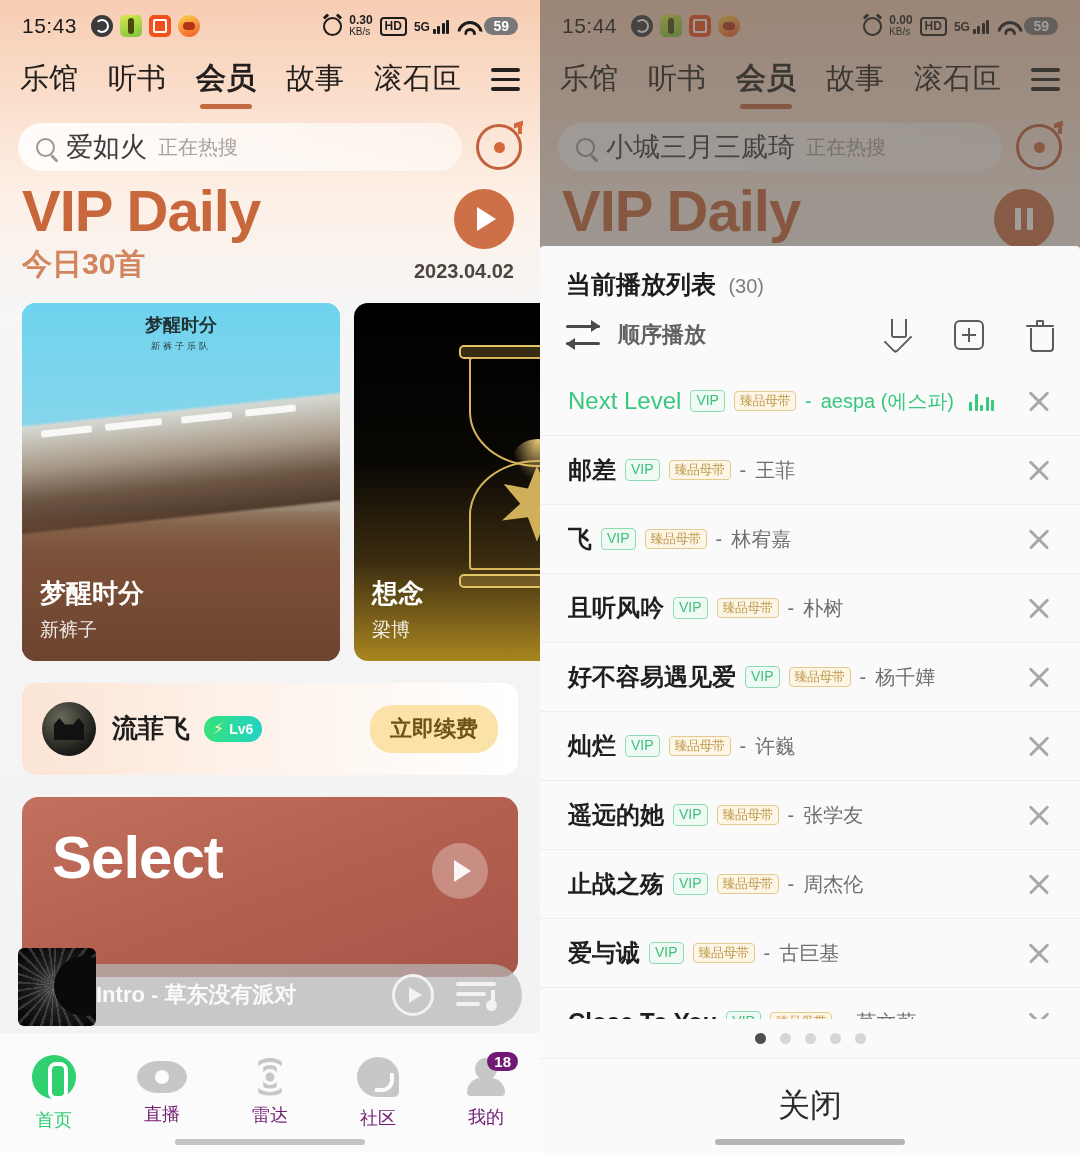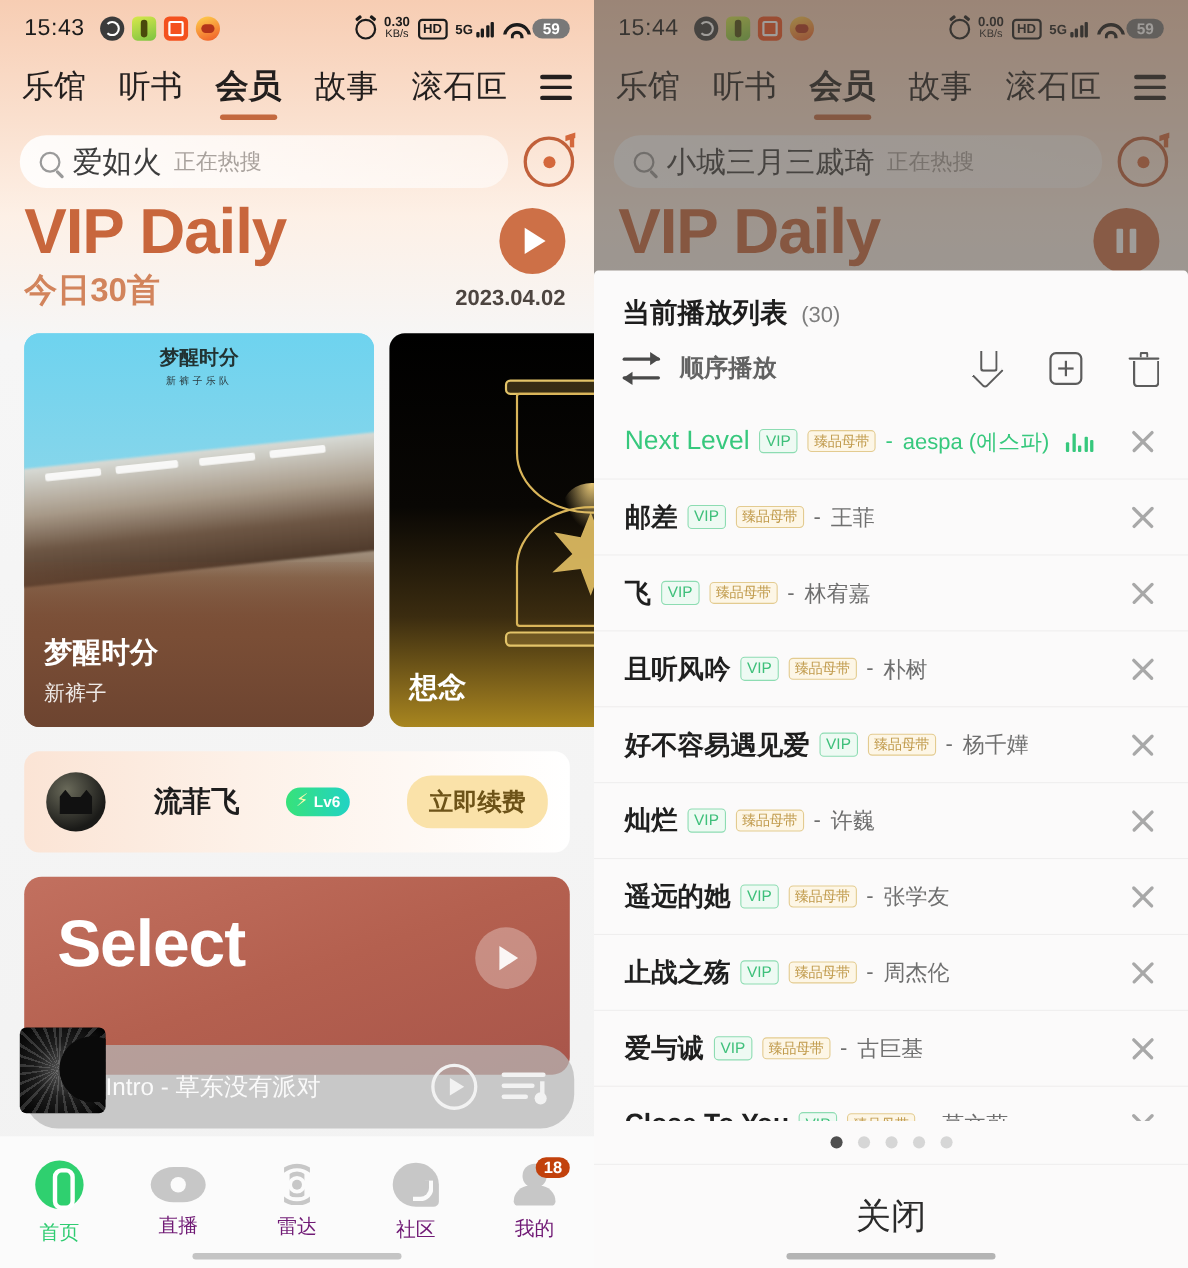--- a/index.html
+++ b/index.html
@@ -30,21 +30,21 @@
   .ic-green { background: linear-gradient(160deg,#d8e84a,#7cc242); position:relative;}
   .ic-green:after{content:"";position:absolute;left:8px;top:3px;width:6px;height:16px;background:#4a4a0c;border-radius:3px;}
   .ic-orange { background:#f4511e; position:relative;}
   .ic-orange:after{content:"";position:absolute;inset:4px;border:2px solid #fff;border-radius:2px;}
   .ic-weibo { background: linear-gradient(160deg,#ffd24d,#f05a28); border-radius:50%; position:relative;}
   .ic-weibo:after{content:"";position:absolute;left:5px;top:7px;width:12px;height:8px;background:#b4341a;border-radius:6px;}
   .sb-right { margin-left:auto; display:flex; align-items:center; gap:7px; }
   .sb-alarm { width:19px;height:19px;border:2.5px solid #1b1b1b;border-radius:50%;position:relative;}
   .sb-alarm:before,.sb-alarm:after{content:"";position:absolute;width:6px;height:3px;background:#1b1b1b;top:-4px;border-radius:1px;}
   .sb-alarm:before{left:-2px;transform:rotate(-40deg);} .sb-alarm:after{right:-2px;transform:rotate(40deg);}
-  .sb-net { font-size: 12px; line-height: 12px; text-align:center; font-weight:600; }
+  .sb-net { font-size: 12px; line-height: 12px; text-align:left; font-weight:600; }
   .sb-net small { display:block; font-size:10px; font-weight:400; }
   .sb-hd { font-size: 12px; font-weight: 700; border:2px solid #1b1b1b; border-radius:4px; padding:0 3px; line-height:15px;}
   .sb-5g { display:flex; align-items:flex-end; gap:2px; }
   .sb-5g span { font-size: 12px; font-weight: 600; margin-right:1px; }
   .bars { display:flex; align-items:flex-end; gap:1.5px; height:15px; }
   .bars i { width:3px; background:#1b1b1b; display:block; border-radius:1px; }
   .bars i:nth-child(1){height:5px;} .bars i:nth-child(2){height:8px;}
   .bars i:nth-child(3){height:11px;} .bars i:nth-child(4){height:14px;}
   .wifi { width:20px;height:15px; position:relative; }
   .wifi:before{content:"";position:absolute;left:0;top:2px;width:20px;height:20px;border:3px solid #1b1b1b;border-radius:50%;clip-path:polygon(0 0,100% 0,100% 42%,0 42%);}
@@ -104,40 +104,40 @@
   .hg-cap{position:absolute;left:6px;width:158px;height:14px;border:2px solid #e3c469;border-radius:5px;background:rgba(210,170,80,.25);}
   .hg-cap.t{top:6px;} .hg-cap.b{bottom:6px;}
   .hg-sand{position:absolute;left:50%;top:100px;margin-left:-26px;width:52px;height:42px;background:radial-gradient(ellipse at 50% 0%, #e8c878, transparent 72%);border-radius:50% 50% 0 0;}
   .hg-leaf{position:absolute;left:46px;bottom:52px;width:76px;height:76px;background:#e0bd63;clip-path:polygon(50% 0%,62% 30%,96% 24%,72% 50%,98% 72%,62% 68%,50% 100%,38% 68%,4% 72%,28% 50%,6% 24%,38% 30%);opacity:.92;}
   .card-ov { position:absolute; left:0; right:0; bottom:0; padding:16px 18px 18px; }
   .card-t { font-size:26px; font-weight:700; color:#fff; }
   .card-a { font-size:19px; color:rgba(255,255,255,.88); margin-top:6px; }
 
   
   .userbar { margin: 22px 22px 0; height:92px; border-radius:14px; display:flex; align-items:center; padding: 0 20px;
-             background: linear-gradient(90deg, #fbe4d5 0%, #fdf1e8 40%, #ffffff 100%); position:relative; z-index:3;gap:28px;}
+             background: linear-gradient(90deg, #fbe4d5 0%, #fdf1e8 40%, #ffffff 100%); position:relative; z-index:3;}
   .avatar { width:54px;height:54px;border-radius:50%;background:radial-gradient(circle at 35% 30%,#6a6a5a,#1a1a18 70%);position:relative;overflow:hidden;flex:none;}
   .avatar:after{content:"";position:absolute;left:12px;top:16px;width:30px;height:22px;background:#111;clip-path:polygon(0 30%,18% 0,36% 30%,64% 30%,82% 0,100% 30%,100% 100%,0 100%);}
   .uname { font-size:26px; font-weight:700; color:#1e1e1e; margin-left:16px; }
   .lv { margin-left:14px; height:26px; border-radius:13px; background:linear-gradient(90deg,#37e27a,#21d3c4); display:flex;align-items:center;gap:5px;padding:0 9px;}
   .lv .bolt{color:#fff9b0;font-size:16px;line-height:1;}
   .lv .lvt{font-size:14px;color:#fff;font-weight:700;}
   .renew { margin-left:auto; background:#fae2a9; color:#6d5318; font-size:22px; font-weight:600; padding:9px 20px; border-radius:22px;}
 
   
   .selcard { margin: 22px 22px 0; height:180px; border-radius:16px; position:relative; overflow:hidden;
              background: linear-gradient(160deg,#c2705f 0%, #b4604f 50%, #a8554a 100%); z-index:2;}
   .sel-t { position:absolute; left:30px; top:26px; font-size:60px; font-weight:800; color:#fff; letter-spacing:-1px;}
   .sel-s { position:absolute; left:30px; top:104px; font-size:42px; color:rgba(255,255,255,.85); letter-spacing:1px;}
   .sel-play{position:absolute;right:30px;top:46px;width:56px;height:56px;border-radius:50%;background:rgba(255,255,255,.3);display:flex;align-items:center;justify-content:center;}
   .sel-play .tri{width:0;height:0;border-left:17px solid rgba(255,255,255,.92);border-top:11px solid transparent;border-bottom:11px solid transparent;margin-left:5px;}
 
   
-  .mini { position:absolute; left:22px; right:18px; bottom:127px; height:76px; border-radius:31px;
-          background: rgba(183,183,183,.72); display:flex; align-items:center; padding-left:74px; z-index:6;}
+  .mini { position:absolute; left:22px; right:18px; bottom:127px; height:62px; border-radius:31px;
+          background: rgba(183,183,183,.72); display:flex; align-items:center; padding-left:74px; z-index:6;font-weight:bold;}
   .mini-art{position:absolute; left:-4px; top:-16px; width:78px;height:78px;border-radius:6px; overflow:hidden;
             background: radial-gradient(circle at 50% 50%, #5c5c5c 0%, #1c1c1c 46%, #000 100%);}
   .mini-art:before{content:"";position:absolute;inset:0;background:
      repeating-conic-gradient(from 0deg at 46% 48%, rgba(255,255,255,.16) 0deg 4deg, transparent 4deg 13deg);}
   .mini-art:after{content:"";position:absolute;right:-18px;top:8px;width:60px;height:60px;border-radius:50%;background:#0a0a0a;}
   .mini-txt{font-size:22px;color:#fafafa;}
   .mini-ctrl{margin-left:auto;display:flex;align-items:center;gap:22px;padding-right:26px;}
   .mp-play{width:42px;height:42px;border:3px solid #f2f2f2;border-radius:50%;display:flex;align-items:center;justify-content:center;}
   .mp-play .tri{width:0;height:0;border-left:13px solid #f2f2f2;border-top:8px solid transparent;border-bottom:8px solid transparent;margin-left:4px;}
   .mp-list{width:40px;height:30px;position:relative;}
@@ -160,21 +160,21 @@
   .n-radar{width:48px;height:34px;position:relative;}
   .n-radar i{position:absolute;left:50%;top:50%;border:4px solid #c7c7c7;border-radius:50%;transform:translate(-50%,-50%);}
   .n-radar i:nth-child(1){width:9px;height:9px;background:#c7c7c7;border:none;}
   .n-radar i:nth-child(2){width:24px;height:24px;clip-path:polygon(0 0,22% 0,22% 100%,0 100%,100% 100%,78% 100%,78% 0,100% 0);}
   .n-radar i:nth-child(3){width:42px;height:38px;clip-path:polygon(0 0,22% 0,22% 100%,0 100%,100% 100%,78% 100%,78% 0,100% 0);}
   .n-com{width:42px;height:40px;background:#c7c7c7;border-radius:50% 50% 12% 50%;position:relative;}
   .n-com:after{content:"";position:absolute;right:5px;bottom:5px;width:15px;height:15px;border-right:4px solid #fbfbfb;border-bottom:4px solid #fbfbfb;border-radius:0 0 12px 0;}
   .n-me{width:44px;height:38px;position:relative;}
   .n-me i{position:absolute;left:50%;top:0;margin-left:-11px;width:22px;height:22px;background:#c7c7c7;border-radius:50%;}
   .n-me b{position:absolute;left:50%;bottom:0;margin-left:-19px;width:38px;height:18px;background:#c7c7c7;border-radius:19px 19px 5px 5px;}
-  .badge{position:absolute;right:-10px;top:-6px;background:#c2410c;color:#fff;font-size:15px;font-weight:600;border-radius:12px;padding:1px 7px;}
+  .badge{position:absolute;right:-10px;top:-6px;background:#701a75;color:#fff;font-size:15px;font-weight:600;border-radius:12px;padding:1px 7px;}
   .homebar{position:absolute;left:50%;bottom:8px;margin-left:-95px;width:190px;height:6px;border-radius:3px;background:#c4c4c4;z-index:9;}
 
   
   .scrim { position:absolute; inset:0; background: rgba(80,74,70,.55); z-index:7; }
   .sheet { position:absolute; left:0; right:0; top:246px; bottom:0; background:#fbfafa; z-index:8;
            border-radius:4px 4px 0 0; display:flex; flex-direction:column; }
   .sheet-head { padding: 22px 26px 0; }
   .sh-title { font-size:25px; font-weight:700; color:#1d1d1d; }
   .sh-count { font-size:20px; color:#7d7d7d; font-weight:400; margin-left:8px; }
   .sh-row { display:flex; align-items:center; padding: 18px 26px 16px; font-weight: bold; }
@@ -317,20 +317,21 @@
         <div class="hourglass">
           <div class="hg-cap t"></div>
           <div class="hg-top"></div>
           <div class="hg-sand"></div>
           <div class="hg-bot"></div>
           <div class="hg-leaf"></div>
           <div class="hg-cap b"></div>
         </div>
         <div class="card-ov">
           <div class="card-t">想念</div>
+          <div class="card-a">梁博</div>
         </div>
       </div>
     </div>
 
     <div class="userbar">
       <div class="avatar"></div>
       <div class="uname">流菲飞</div>
       <div class="lv">
         <span class="bolt">⚡</span>
         <span class="lvt">Lv6</span>

